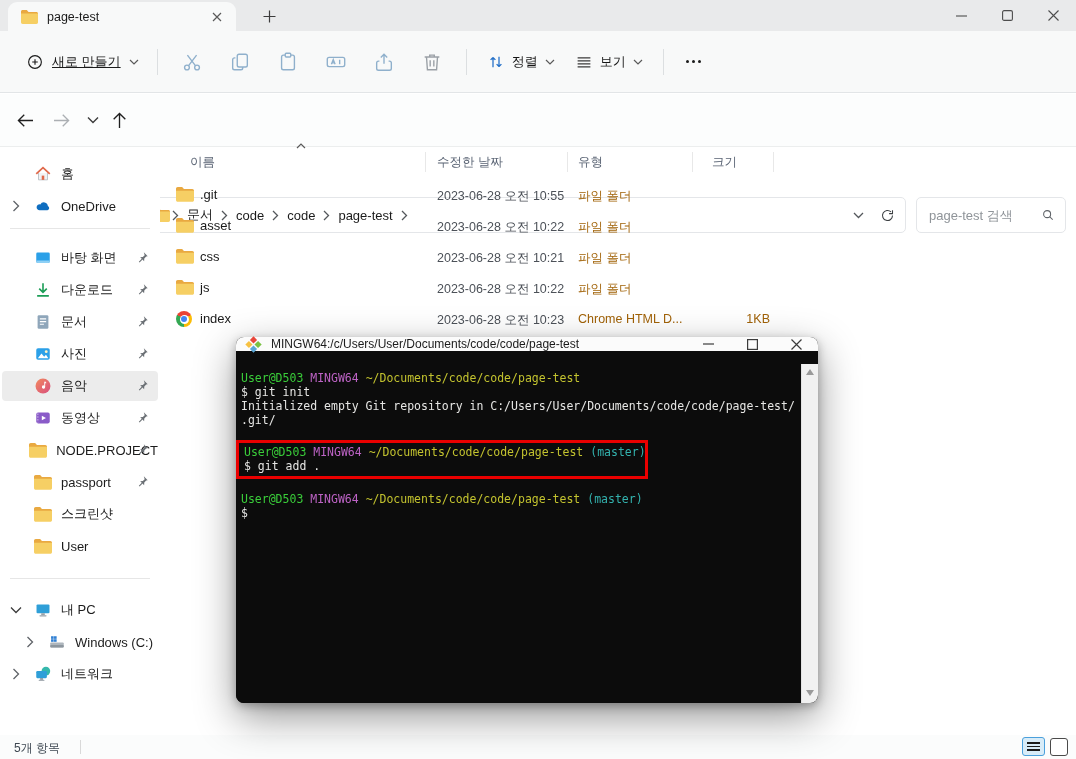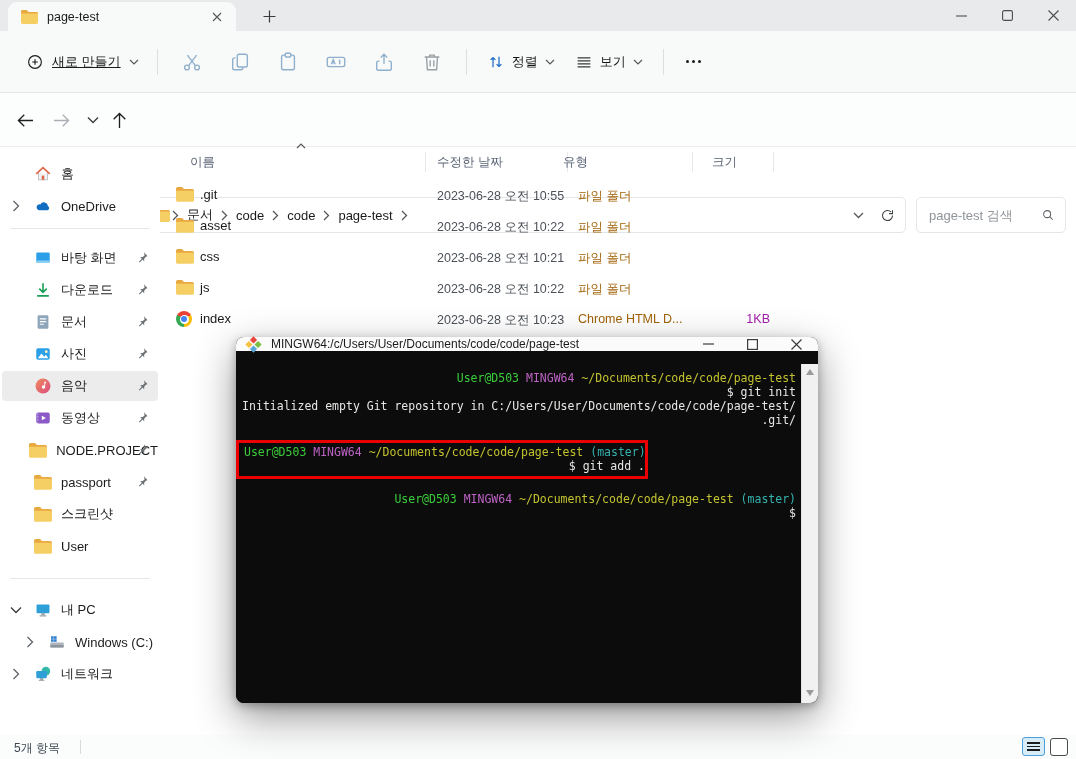--- a/index.html
+++ b/index.html
@@ -76,21 +76,21 @@
   
   .filehead { position:absolute; left:165px; top:148px; right:0; height:28px; }
   .col-label { position:absolute; top:6px; font-size:12.5px; color:#5a6474; }
   .col-sep { position:absolute; top:4px; width:1px; height:20px; background:#e8e8e8; }
   .sort-caret { position:absolute; left:131px; top:-5px; }
   .file-row { position:absolute; left:165px; right:0; height:31px; }
   .fr-icon { position:absolute; left:11px; top:7px; }
   .fr-name { position:absolute; left:35px; top:7px; font-size:13px; color:#1b1b1b; }
   .fr-date { position:absolute; left:272px; top:8px; font-size:12.5px; color:#4c5158; }
   .fr-type { position:absolute; left:413px; top:8px; font-size:12.5px; color:#a16207; }
-  .fr-size { position:absolute; left:500px; top:8px; width:105px; text-align:right; font-size:12.5px; color:#a21caf; }
+  .fr-size { position:absolute; left:500px; top:8px; width:105px; text-align:right; font-size:12.5px; color:#a16207; }
 
   
   .statusbar { position:absolute; left:0; top:735px; width:1076px; height:24px; background:#fbfcfc;padding-left:22px; }
   .status-count { position:absolute; left:14px; top:5px; font-size:12px; color:#3f4852; }
   .status-div { position:absolute; left:80px; top:5px; width:1px; height:14px; background:#d9d9d9; }
   .view-toggles { position:absolute; right:8px; top:2px; display:flex; gap:5px; align-items:center; }
   .vt-details { width:23px; height:19px; background:#d8ecf8; border:1px solid #4ba0dc; border-radius:3px;
     display:flex; flex-direction:column; justify-content:center; gap:2px; padding:0 4px; }
   .vt-line { height:1.5px; background:#1b1b1b; }
   .vt-large { width:18px; height:18px; border:1.5px solid #4a4a4a; border-radius:3px; background:#fff; }
@@ -106,21 +106,21 @@
     position:absolute; left:0; top:0; width:100%; height:14px;
     background:#fbfbfb; border-radius:8px 8px 0 0;
     display:flex; align-items:center;
   }
   .term-title { font-size:12px; color:#1b1b1b; margin-left:9px; white-space:nowrap; }
   .term-controls { margin-left:auto; display:flex; height:27px; }
   .term-btn { width:44px; height:27px; display:flex; align-items:center; justify-content:center; }
   .term-body {
     position:absolute; left:0; top:27px; width:100%; height:339px;
     background:#0c0c0c; border-radius:0 0 8px 8px;
-    padding:7px 22px 0 5px; overflow:hidden;text-align:right;
+    padding:7px 22px 0 5px; overflow:hidden;
   }
   .term-line { white-space:pre; font:11.5px/14px "DejaVu Sans Mono", monospace; color:#e6e6e4; }
   .term-block { margin-bottom:13px; }
   .term-block.highlighted {
     border:3px solid #ea0000; width:412px; margin-left:-5px;
     padding:2px 0 3px 5px;
   }
   .tc-plain { color:#e6e6e4; }
   .tc-green { color:#3acd3a; }
   .tc-magenta { color:#bd63c5; }
@@ -599,21 +599,21 @@
 <div class="filehead">
   <span class="col-label" style="left:25px">이름</span>
   <span class="sort-caret">
     <svg width="10" height="6" viewBox="0 0 10 6" fill="none" stroke="#5a5a5a" stroke-width="1.2">
         <path d="M1 5l4-4 4 4"></path>
       </svg>
   </span>
   <span class="col-sep" style="left:260px"></span>
   <span class="col-label" style="left:272px">수정한 날짜</span>
   <span class="col-sep" style="left:402px"></span>
-  <span class="col-label" style="left:398px">유형</span>
+  <span class="col-label" style="left:413px">유형</span>
   <span class="col-sep" style="left:527px"></span>
   <span class="col-label" style="left:547px">크기</span>
   <span class="col-sep" style="left:608px"></span>
 </div>
 
 <div class="file-row" style="top:180px">
   <span class="fr-icon">
     <svg width="18" height="15" viewBox="0 0 17 14">
         <path fill="#e9a941" d="M0 1.6C0 .7.7 0 1.6 0h4.2l1.7 1.9h7.9c.9 0 1.6.7 1.6 1.6v.9H0z"></path>
         <path fill="#f6cf64" d="M0 3.4h17v8.8c0 1-.7 1.7-1.6 1.7H1.6c-.9 0-1.6-.7-1.6-1.7z"></path>

